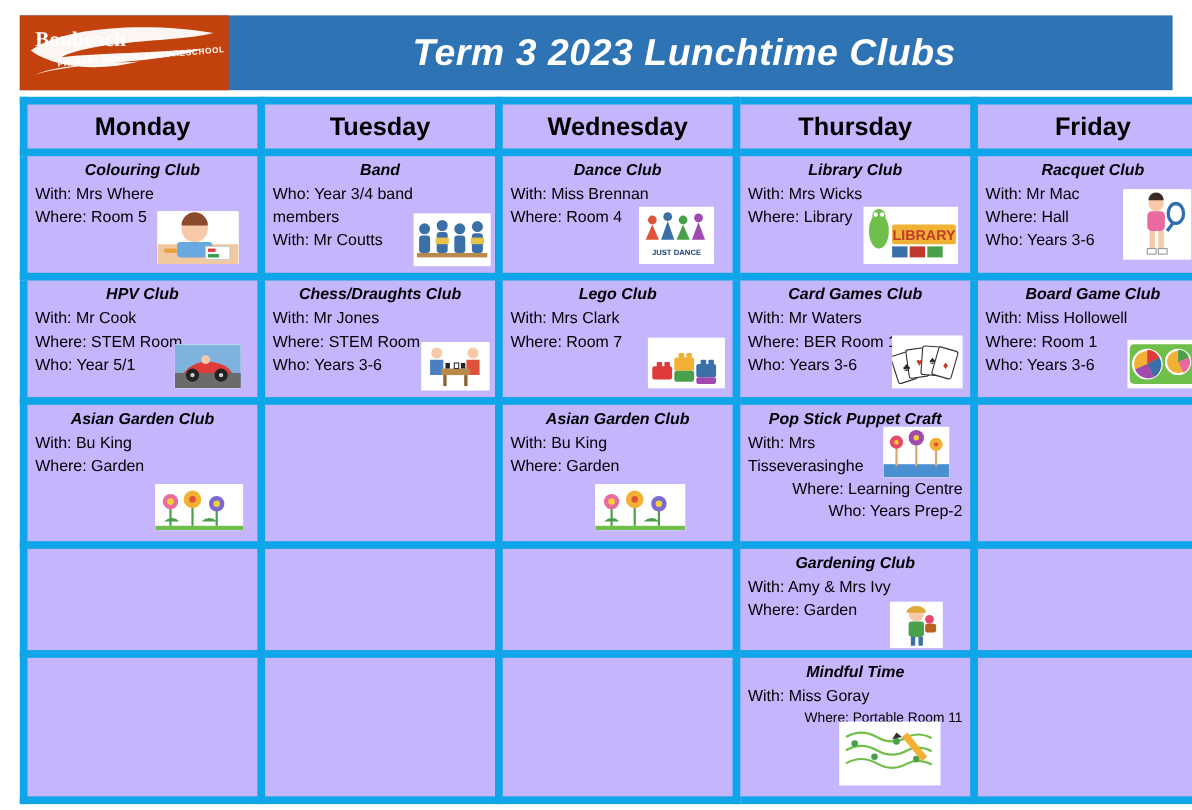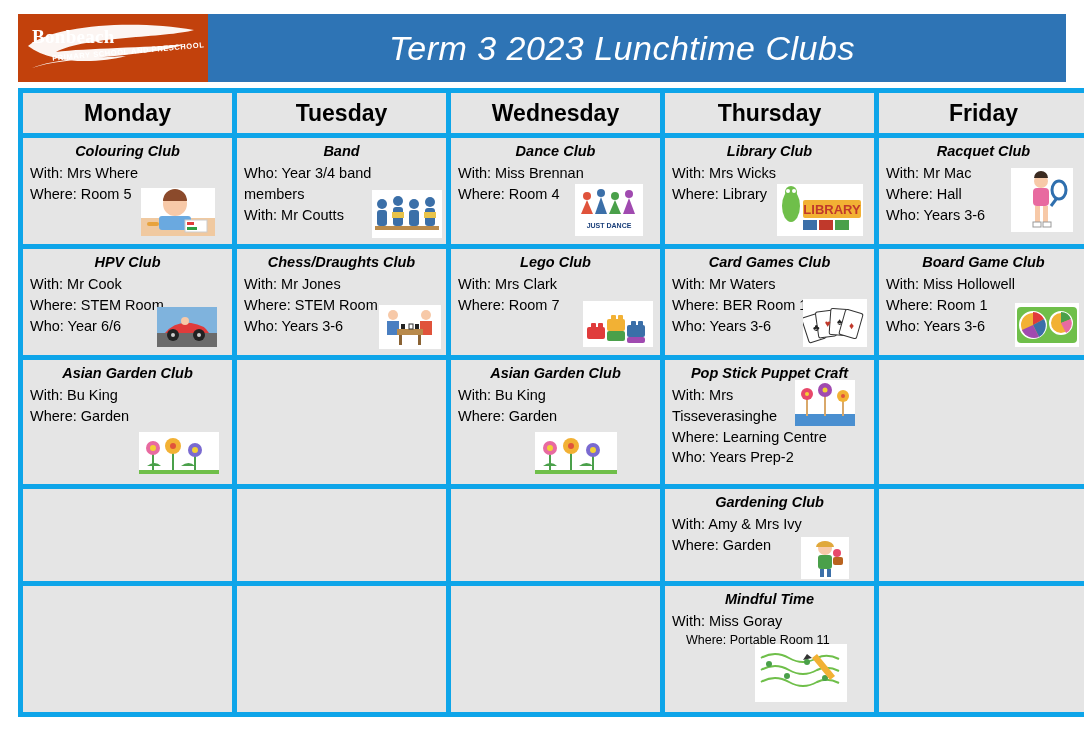--- a/index.html
+++ b/index.html
@@ -66,39 +66,39 @@
     font-weight: bold;
     letter-spacing: 0.6px;
     transform: rotate(-5deg);
   }
   .banner-title {
     flex: 1 1 auto;
     text-align: center;
     color: #ffffff;
     font-family: "Liberation Sans", sans-serif;
     font-size: 34px;
-    font-weight: normal;
+    font-weight: bold;
     font-style: italic;
     letter-spacing: 0.5px;
     padding-right: 30px;
     white-space: nowrap;
   }
 
   
   table.cal {
     position: absolute;
     left: 18px;
     top: 88px;
     width: 1048px;
     border-collapse: collapse;
     table-layout: fixed;
   }
   table.cal th, table.cal td {
-    border: 5px solid #0ea5e9;
-    background: #e5e5e5;
+    border: 7px solid #0ea5e9;
+    background: #c4b5fd;
     vertical-align: top;
     padding: 0;
   }
   table.cal th {
     height: 40px;
     text-align: center;
     vertical-align: middle;
     font-size: 23px;
     font-weight: bold;
     color: #000000;
@@ -120,21 +120,21 @@
     margin: 0 0 3px 0;
     line-height: 1.2;
   }
   .club-line {
     font-size: 14.5px;
     color: #000000;
     line-height: 1.42;
     margin: 0;
     max-width: 74%;
   }
-  .club-line.wide { max-width: 100%; }
+  .club-line.wide { max-width: 100%; text-align: right; }
   .club-line.small { font-size: 12.5px; margin-left: 14px; }
 
   
   .art {
     position: absolute;
     overflow: hidden;
     background: #ffffff;
     border: 0;
   }
   .art svg { display: block; }
@@ -288,21 +288,21 @@
           </div>
         </td>
       </tr>
 
       <tr class="r2">
         <td>
           <div class="cell">
             <div class="club-title">HPV Club</div>
             <div class="club-line">With: Mr Cook</div>
             <div class="club-line">Where: STEM Room</div>
-            <div class="club-line">Who: Year 6/6</div>
+            <div class="club-line">Who: Year 5/1</div>
             <div class="art" style="left:134px; top:58px; width:60px; height:40px;">
               <svg viewBox="0 0 60 40" width="60" height="40">
                 <rect width="60" height="40" fill="#7fb3dd"></rect>
                 <rect x="0" y="26" width="60" height="14" fill="#6b6b6b"></rect>
                 <path d="M8,26 q10,-12 26,-10 q14,2 18,10 z" fill="#e03b3b"></path>
                 <circle cx="16" cy="28" r="6" fill="#222"></circle>
                   <circle cx="16" cy="28" r="2" fill="#ccc"></circle>
                 <circle cx="42" cy="28" r="6" fill="#222"></circle>
                   <circle cx="42" cy="28" r="2" fill="#ccc"></circle>
                 <circle cx="28" cy="14" r="4" fill="#f7c9a8"></circle>

